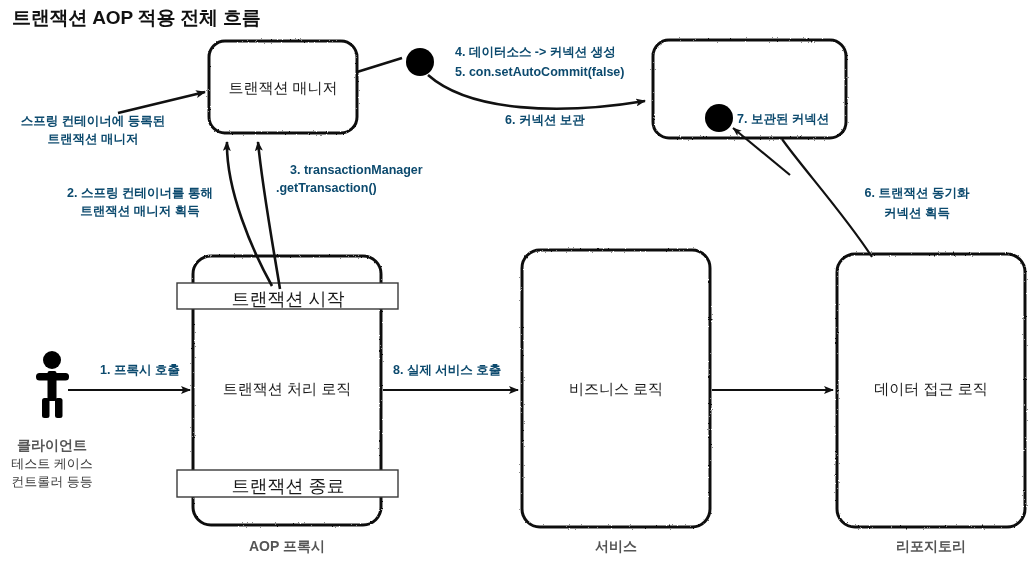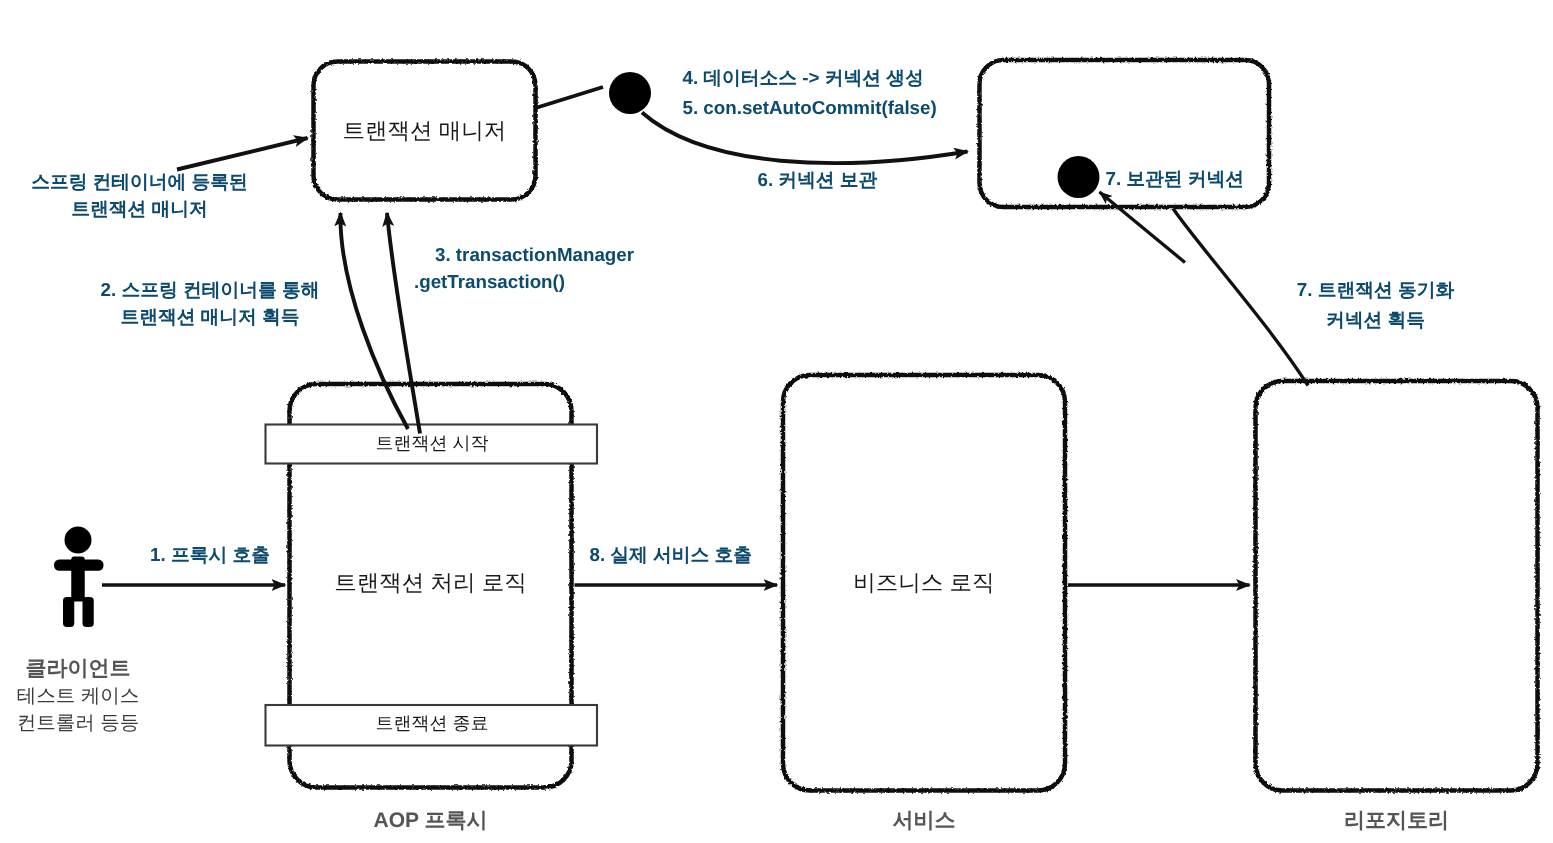--- a/index.html
+++ b/index.html
@@ -37,21 +37,21 @@
     color: #111111;
     letter-spacing: -0.2px;
   }
   .box-label {
     font-size: 15px;
     color: #1a1a1a;
     text-align: center;
     font-weight: 400;
   }
   .bar-label {
-    font-size: 12px;
+    font-size: 18px;
     color: #1a1a1a;
     text-align: center;
   }
   .note {
     font-size: 12.5px;
     font-weight: bold;
     color: #0c4a6e;
     text-align: center;
   }
   .caption {
@@ -128,28 +128,30 @@
 
     <path d="M790 175 L733 128" fill="none" stroke="#111111" stroke-width="2.2" marker-end="url(#arrowhead-sm)"></path>
 
     <path d="M872 257 C 845 215, 800 165, 782 139" fill="none" stroke="#111111" stroke-width="2.2"></path>
 
     <path d="M383 390 L518 390" fill="none" stroke="#111111" stroke-width="2.2" marker-end="url(#arrowhead)"></path>
 
     <path d="M712 390 L833 390" fill="none" stroke="#111111" stroke-width="2.2" marker-end="url(#arrowhead)"></path>
   </svg>
 
+  <div class="txt title">트랜잭션 AOP 적용 전체 흐름</div>
 
   <div class="txt box-label center-wrap" style="left:283px; top:78px; width:160px;">트랜잭션 매니저</div>
 
 
   <div class="txt box-label center-wrap" style="left:287px; top:379px; width:154px;">트랜잭션 처리 로직</div>
 
   <div class="txt box-label center-wrap" style="left:616px; top:379px; width:190px;">비즈니스 로직</div>
 
+  <div class="txt box-label center-wrap" style="left:931px; top:379px; width:190px;">데이터 접근 로직</div>
 
   <div class="txt bar-label center-wrap" style="left:288px; top:288px; width:220px;">트랜잭션 시작</div>
 
   <div class="txt bar-label center-wrap" style="left:288px; top:475px; width:220px;">트랜잭션 종료</div>
 
   <div class="txt caption center-wrap" style="left:287px; top:538px; width:200px;">AOP 프록시</div>
 
   <div class="txt caption center-wrap" style="left:616px; top:538px; width:200px;">서비스</div>
 
   <div class="txt caption center-wrap" style="left:931px; top:538px; width:200px;">리포지토리</div>
@@ -177,17 +179,17 @@
   <div class="txt note" style="left:455px; top:44px;">4. 데이터소스 -&gt; 커넥션 생성</div>
 
   <div class="txt note" style="left:455px; top:64px;">5. con.setAutoCommit(false)</div>
 
   <div class="txt note" style="left:505px; top:112px;">6. 커넥션 보관</div>
 
   <div class="txt note" style="left:737px; top:111px;">7. 보관된 커넥션</div>
 
   <div class="txt note" style="left:393px; top:362px;">8. 실제 서비스 호출</div>
 
-  <div class="txt note center-wrap" style="left:917px; top:185px; width:180px;">7. 트랜잭션 동기화</div>
+  <div class="txt note center-wrap" style="left:917px; top:185px; width:180px;">6. 트랜잭션 동기화</div>
 
   <div class="txt note center-wrap" style="left:917px; top:205px; width:180px;">커넥션 획득</div>
 
 </div>
 
 </body></html>

